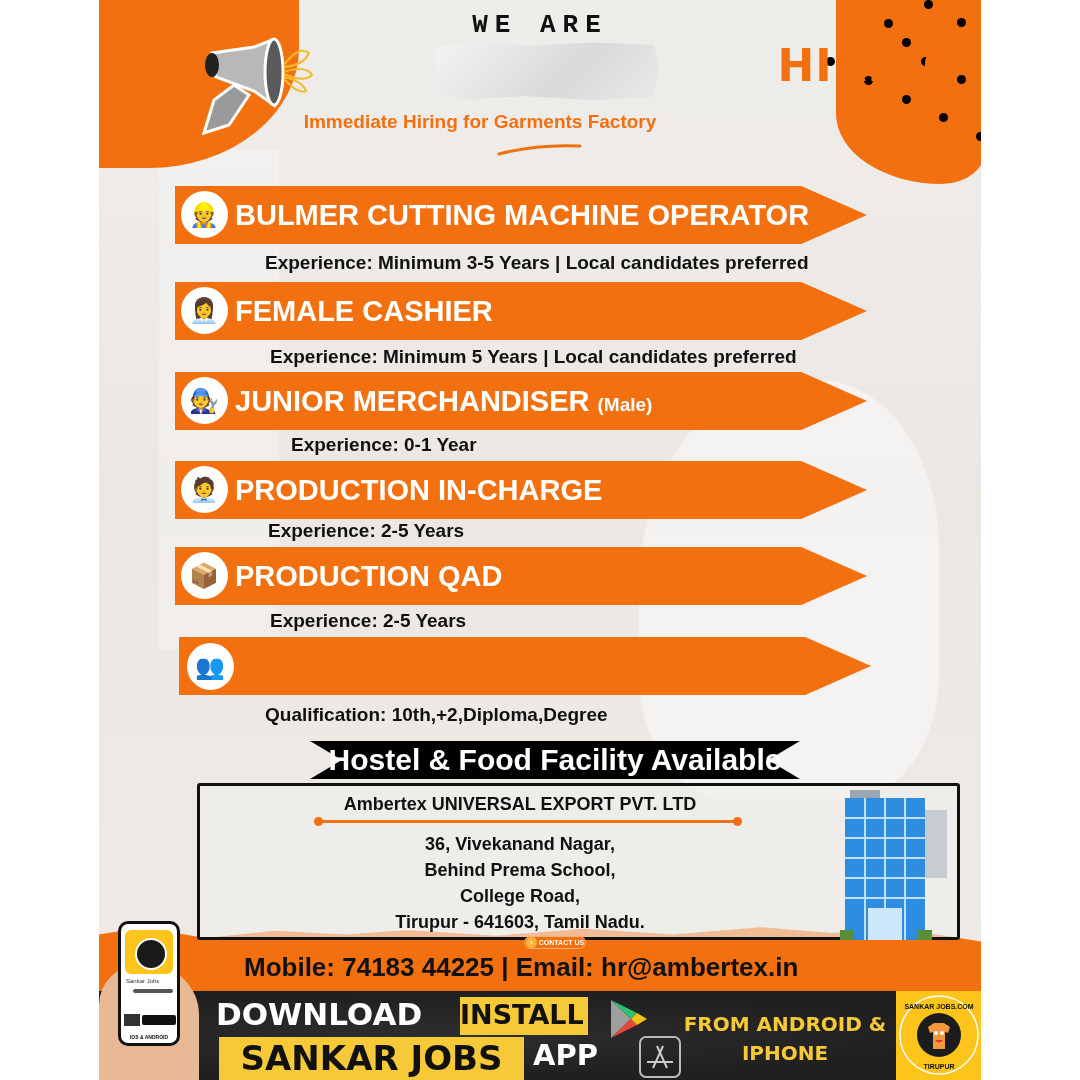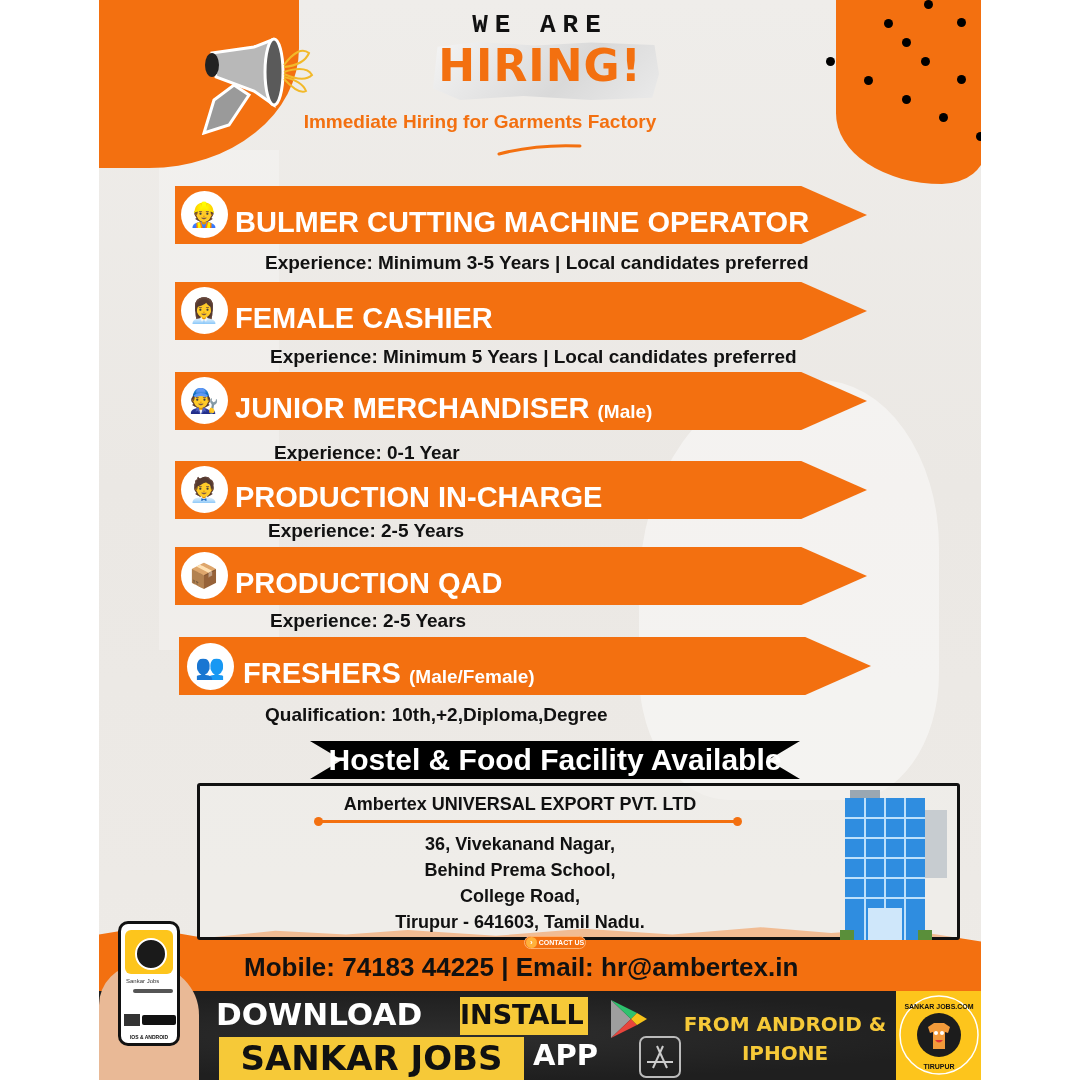--- a/index.html
+++ b/index.html
@@ -25,34 +25,34 @@
   
   .megaphone { position:absolute; left: 95px; top: 25px; width: 130px; height: 110px; }
 
   
   .we-are { position:absolute; left: 0; width: 882px; top: 10px; text-align:center; font-family: Liberation Mono, monospace;
             font-weight: 900; font-size: 26px; letter-spacing: 7px; color:#111; }
   .hiring-paper { position:absolute; left: 334px; top: 42px; width: 226px; height: 58px;
                   background: linear-gradient(135deg,#f4f4f4,#d9d9d9 60%,#eaeaea);
                   clip-path: polygon(2% 8%, 20% 0%, 45% 6%, 70% 1%, 98% 5%, 100% 55%, 97% 96%, 70% 100%, 40% 93%, 12% 100%, 0% 80%);
                   box-shadow: 0 2px 4px rgba(0,0,0,.3); }
-  .hiring { position:absolute; left: 0; width: 882px; top: 40px; text-align:center; font-family:"DejaVu Sans", sans-serif;
+  .hiring { position:absolute; left: 0; width: 882px; top: 40px; text-align:right; font-family:"DejaVu Sans", sans-serif;
             font-weight: 900; font-size: 44px; color:#f37010; letter-spacing: 1px; }
   .subtitle { position:absolute; left: 0; width: 762px; top: 111px; text-align:center; font-weight: bold;
               font-size: 19px; color:#f37010; }
   .swoosh { position:absolute; left: 398px; top: 142px; width: 85px; height: 14px; }
 
   
   .job { position:absolute; left: 76px; width: 692px; height: 58px; }
   .job-bar { position:absolute; inset:0; background:#f37010;
              clip-path: polygon(0 0, 90.5% 0, 100% 50%, 90.5% 100%, 0 100%); }
   .job-icon { position:absolute; left: 6px; top: 5px; width: 47px; height: 47px; border-radius: 50%; background:#ffffff;
               display:flex; align-items:center; justify-content:center; font-size: 24px; overflow:hidden; }
   .job-title { position:absolute; left: 60px; top: 0; height: 74px; line-height: 58px; color: #fff; font-weight: bold;
-               font-size: 29px; white-space: nowrap; margin-top: 7px; }
+               font-size: 29px; white-space: nowrap; }
   .job-title .note { font-size: 19px; }
   .job-detail { position:absolute; color:#111; font-weight: bold; font-size: 19px; white-space: nowrap; }
 
   
   .ribbon { position:absolute; left: 211px; top: 741px; width: 490px; height: 38px; background:#000;
             clip-path: polygon(0 0, 100% 0, 93.5% 50%, 100% 100%, 0 100%, 6.5% 50%); }
   .ribbon-text { position:absolute; left: 211px; top: 741px; width: 490px; height: 31px; line-height: 38px;
                  text-align:center; color:#fff; font-weight:bold; font-size: 30px; }
 
   
@@ -155,40 +155,39 @@
     <div class="job-icon">👩‍💼</div>
     <div class="job-title"><span>FEMALE CASHIER</span> <span class="note"></span></div>
   </div>
   <div class="job-detail" style="left:171px;top:346px;">Experience: Minimum 5 Years  |   Local candidates preferred</div>
 
   <div class="job" style="top:372px;">
     <div class="job-bar"></div>
     <div class="job-icon">🧑‍🔧</div>
     <div class="job-title"><span>JUNIOR MERCHANDISER</span> <span class="note">(Male)</span></div>
   </div>
-  <div class="job-detail" style="left:175px;top:434px;margin-top:8px;">Experience: 0-1 Year</div>
+  <div class="job-detail" style="left:192px;top:434px;">Experience: 0-1 Year</div>
 
   <div class="job" style="top:461px;">
     <div class="job-bar"></div>
     <div class="job-icon">🧑‍💼</div>
     <div class="job-title"><span>PRODUCTION IN-CHARGE</span> <span class="note"></span></div>
   </div>
   <div class="job-detail" style="left:169px;top:520px;">Experience: 2-5 Years</div>
 
   <div class="job" style="top:547px;">
     <div class="job-bar"></div>
     <div class="job-icon">📦</div>
     <div class="job-title"><span>PRODUCTION QAD</span> <span class="note"></span></div>
   </div>
   <div class="job-detail" style="left:171px;top:610px;">Experience: 2-5 Years</div>
 
   <div class="job" style="top:637px;left:80px;">
     <div class="job-bar"></div>
     <div class="job-icon" style="left:8px;top:6px;">👥</div>
-    <div class="job-title" style="left:64px;"><span>FRESHERS</span> <span class="note">(Male/Female)</span></div>
   </div>
   <div class="job-detail" style="left:166px;top:704px;">Qualification: 10th,+2,Diploma,Degree</div>
 
   <div class="ribbon"></div>
   <div class="ribbon-text">Hostel &amp; Food Facility Available</div>
 
   <div class="torn"></div>
 
   <div class="addr-box">
     <div class="company">Ambertex UNIVERSAL EXPORT PVT. LTD</div>

